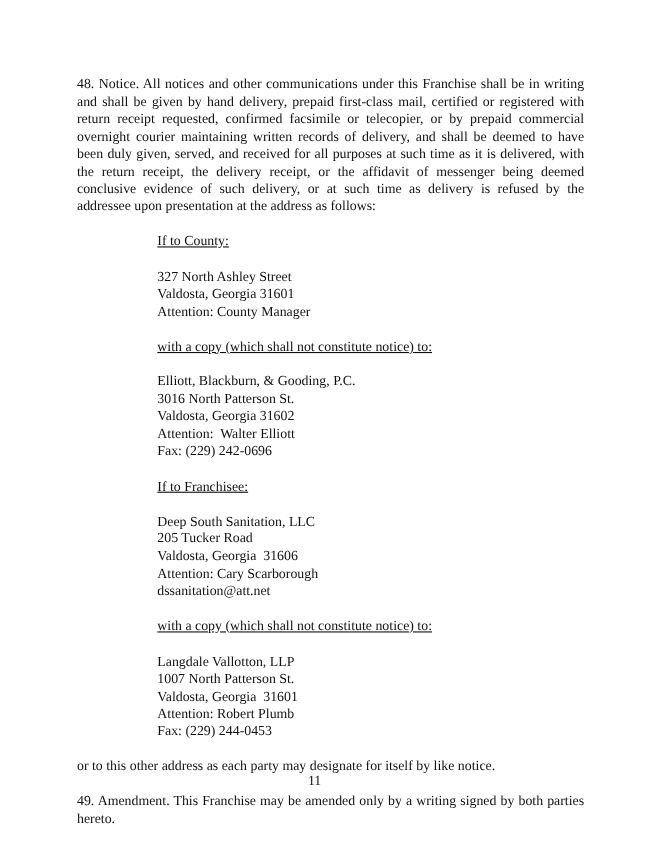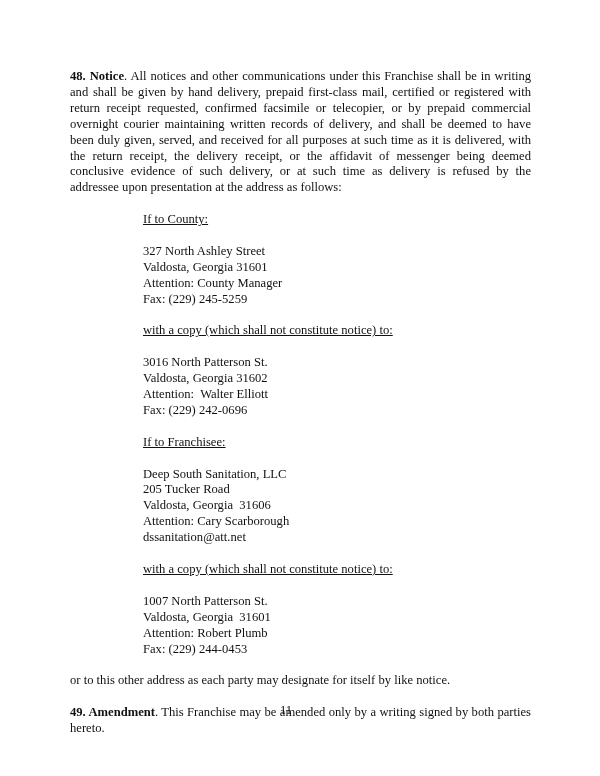--- a/index.html
+++ b/index.html
@@ -21,21 +21,21 @@
       position: absolute;
       left: 70px;
       top: 69px;
       width: 461px;
     }
     .para {
       text-align: justify;
       margin: 0;
     }
     .para .heading {
-      font-weight: bold;
+      font-weight: normal;
       margin-top: 32px;
     }
     .indent-block {
       margin-left: 73px;
     }
     .indent-block p {
       margin: 0;
       text-decoration: underline;
     }
     .gap { height: 15.9px; }
@@ -56,42 +56,43 @@
   <p class="para"><span class="heading">48. Notice</span><span>. All notices and other communications under this Franchise shall be in writing and shall be given by hand delivery, prepaid first-class mail, certified or registered with return receipt requested, confirmed facsimile or telecopier, or by prepaid commercial overnight courier maintaining written records of delivery, and shall be deemed to have been duly given, served, and received for all purposes at such time as it is delivered, with the return receipt, the delivery receipt, or the affidavit of messenger being deemed conclusive evidence of such delivery, or at such time as delivery is refused by the addressee upon presentation at the address as follows:</span></p>
 
   <div class="gap"></div>
 
   <div class="indent-block">
     <p>If to County:</p>
     <div class="gap"></div>
     <span class="addr-line">327 North Ashley Street</span>
     <span class="addr-line">Valdosta, Georgia 31601</span>
     <span class="addr-line">Attention: County Manager</span>
-    <span class="addr-line">Fax: (229) 245-5259</span>
     <div class="gap"></div>
 
     <p>with a copy (which shall not constitute notice) to:</p>
     <div class="gap"></div>
+    <span class="addr-line">Elliott, Blackburn, &amp; Gooding, P.C.</span>
     <span class="addr-line">3016 North Patterson St.</span>
     <span class="addr-line">Valdosta, Georgia 31602</span>
     <span class="addr-line">Attention:  Walter Elliott</span>
     <span class="addr-line">Fax: (229) 242-0696</span>
     <div class="gap"></div>
 
     <p>If to Franchisee:</p>
     <div class="gap"></div>
     <span class="addr-line">Deep South Sanitation, LLC</span>
     <span class="addr-line">205 Tucker Road</span>
     <span class="addr-line">Valdosta, Georgia  31606</span>
     <span class="addr-line">Attention: Cary Scarborough</span>
     <span class="addr-line">dssanitation@att.net</span>
     <div class="gap"></div>
 
     <p>with a copy (which shall not constitute notice) to:</p>
     <div class="gap"></div>
+    <span class="addr-line">Langdale Vallotton, LLP</span>
     <span class="addr-line">1007 North Patterson St.</span>
     <span class="addr-line">Valdosta, Georgia  31601</span>
     <span class="addr-line">Attention: Robert Plumb</span>
     <span class="addr-line">Fax: (229) 244-0453</span>
   </div>
 
   <div class="gap"></div>
 
   <p class="para">or to this other address as each party may designate for itself by like notice.</p>
 

